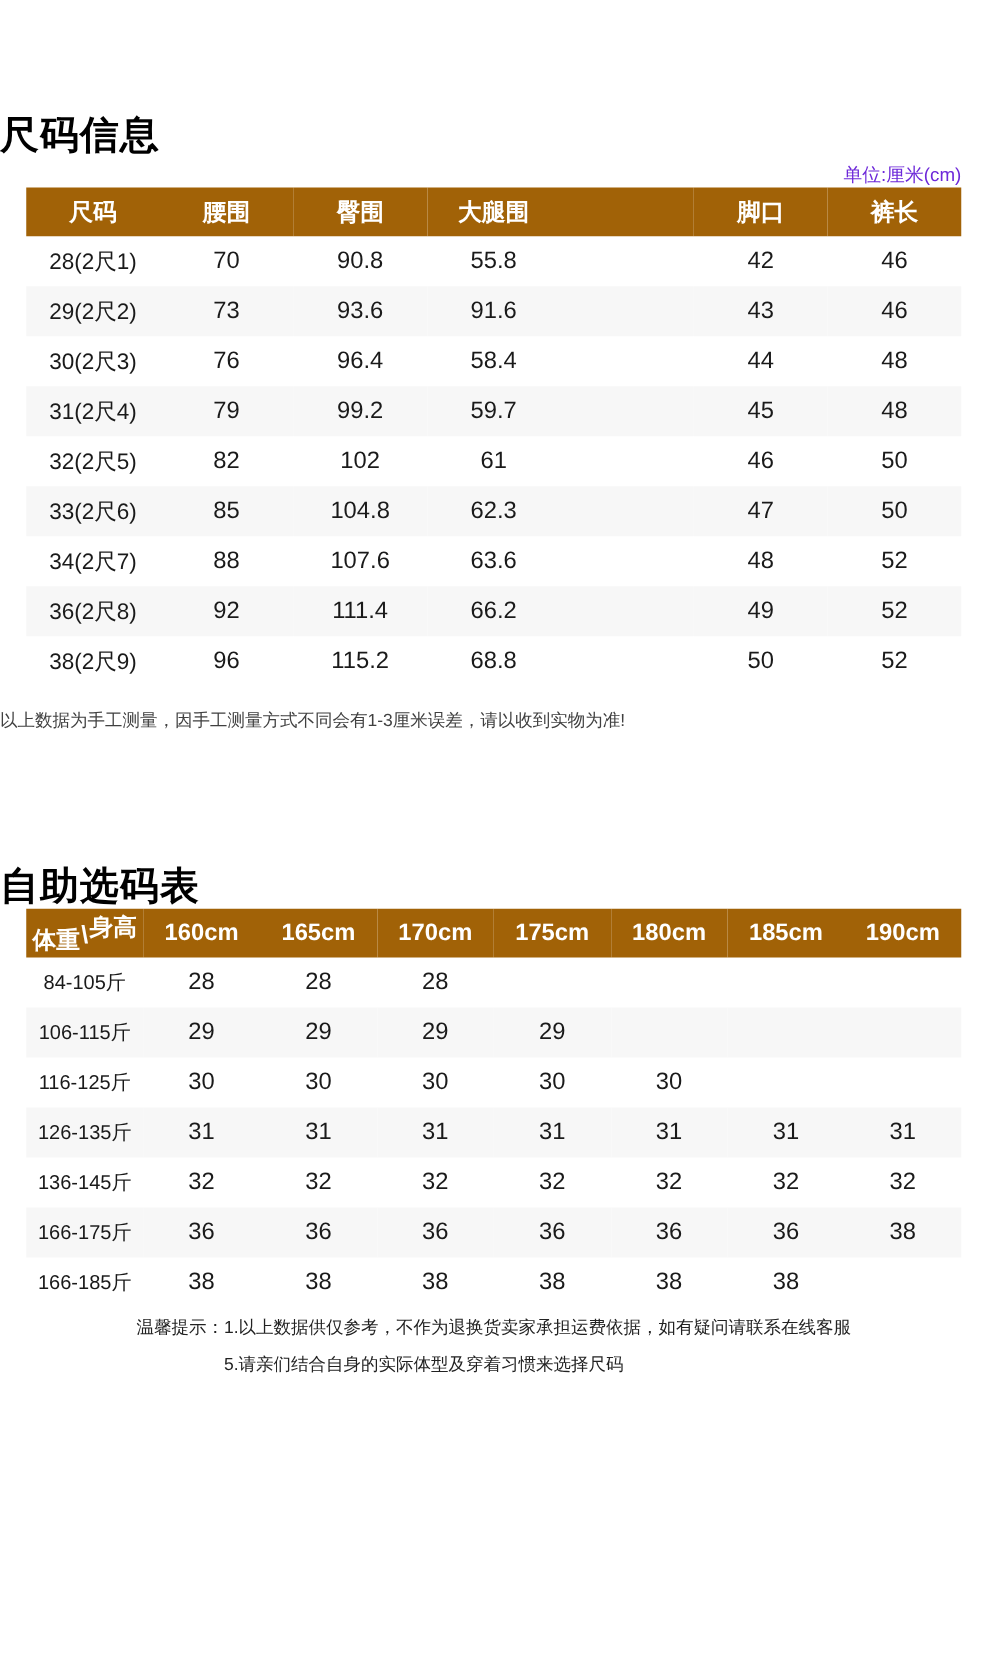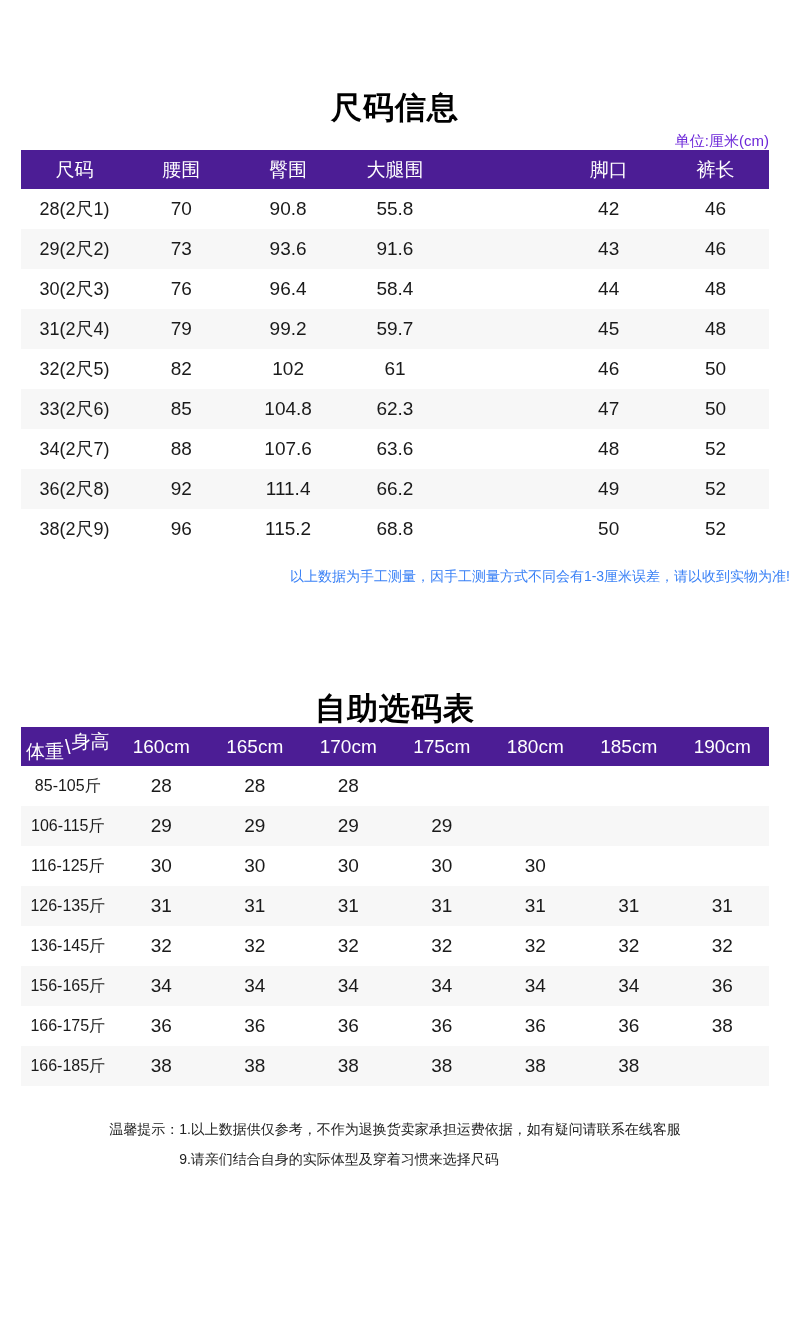--- a/index.html
+++ b/index.html
@@ -5,66 +5,66 @@
   html, body { margin:0; padding:0; }
   body {
     width:790px; height:1324px; background:#ffffff;
     font-family:"Liberation Sans", sans-serif;
     color:#1a1a1a;
     -webkit-font-smoothing:antialiased;
   }
   .page { width:790px; height:1324px; overflow:hidden; }
 
   .sec-title {
-    margin:0; text-align:center;
+    margin:0; 
     font-size:31px; font-weight:700; color:#000;
     letter-spacing:1px; line-height:36px;
   }
   .title-1 { padding-top:90px; }
   .title-2 { padding-top:106px; }
 
   .unit-note {
     width:748px; margin:6px auto 0; text-align:right;
     font-size:15px; color:#6d28d9; line-height:18px;
   }
 
   table.chart {
     width:748px; margin:0 auto; border-collapse:collapse;
     table-layout:fixed; text-align:center;
   }
   .size-table { margin-top:7px; }
   .sel-table  { margin-top:26px; }
 
   table.chart thead th {
-    background:#4c1d95; color:#ffffff;
-    font-weight:400; font-size:19px;
+    background:#a16207; color:#ffffff;
+    font-weight:700; font-size:19px;
     height:39px; padding:0; vertical-align:middle;
   }
   .sel-table thead th { height:42px;margin-top:48px; }
 
   table.chart tbody td {
     height:40px; padding:0; vertical-align:middle;
     font-size:19px; color:#1a1a1a;
   }
   table.chart tbody tr:nth-child(even) { background:#f7f7f7; }
 
   .size-table td.rowlabel { font-size:18px; }
   .sel-table  td.rowlabel { font-size:16px; }
 
   .corner-th { font-size:15px; font-weight:400; white-space:nowrap; }
   .corner-th .w { vertical-align:-5px; }
   .corner-th .h { vertical-align:5px; }
   .corner-th .slash { font-size:20px; vertical-align:-1px; padding:0 1px; }
 
   .mid-note {
-    margin:19px 0 0; text-align:right;
-    font-size:14px; color:#3b82f6; line-height:17px;
-  }
-
-  .tips-wrap { margin-top:28px; text-align:center; }
+    margin:19px 0 0; text-align:left;
+    font-size:14px; color:#404040; line-height:17px;
+  }
+
+  .tips-wrap { text-align:center; }
   .tips {
     display:inline-block; text-align:left;
     font-size:14px; color:#222; line-height:30px;
   }
   .tips p { margin:0; }
   .tips .tip2 { margin-left:70px; }
 </style>
 </head>
 <body>
 
@@ -188,21 +188,21 @@
             <th>165cm</th>
             <th>170cm</th>
             <th>175cm</th>
             <th>180cm</th>
             <th>185cm</th>
             <th>190cm</th>
           </tr>
       </thead>
       <tbody>
           <tr>
-            <td class="rowlabel">85-105斤</td>
+            <td class="rowlabel">84-105斤</td>
             <td>28</td>
             <td>28</td>
             <td>28</td>
             <td></td>
             <td></td>
             <td></td>
             <td></td>
           </tr>
           <tr>
             <td class="rowlabel">106-115斤</td>
@@ -238,30 +238,20 @@
             <td class="rowlabel">136-145斤</td>
             <td>32</td>
             <td>32</td>
             <td>32</td>
             <td>32</td>
             <td>32</td>
             <td>32</td>
             <td>32</td>
           </tr>
           <tr>
-            <td class="rowlabel">156-165斤</td>
-            <td>34</td>
-            <td>34</td>
-            <td>34</td>
-            <td>34</td>
-            <td>34</td>
-            <td>34</td>
-            <td>36</td>
-          </tr>
-          <tr>
             <td class="rowlabel">166-175斤</td>
             <td>36</td>
             <td>36</td>
             <td>36</td>
             <td>36</td>
             <td>36</td>
             <td>36</td>
             <td>38</td>
           </tr>
           <tr>
@@ -273,18 +263,18 @@
             <td>38</td>
             <td>38</td>
             <td></td>
           </tr>
         </tbody>
     </table>
 
     <div class="tips-wrap">
       <div class="tips">
         <p>温馨提示：1.以上数据供仅参考，不作为退换货卖家承担运费依据，如有疑问请联系在线客服</p>
-        <p class="tip2">9.请亲们结合自身的实际体型及穿着习惯来选择尺码</p>
+        <p class="tip2">5.请亲们结合自身的实际体型及穿着习惯来选择尺码</p>
       </div>
     </div>
   </section>
 
 </div>
 
 </body></html>

